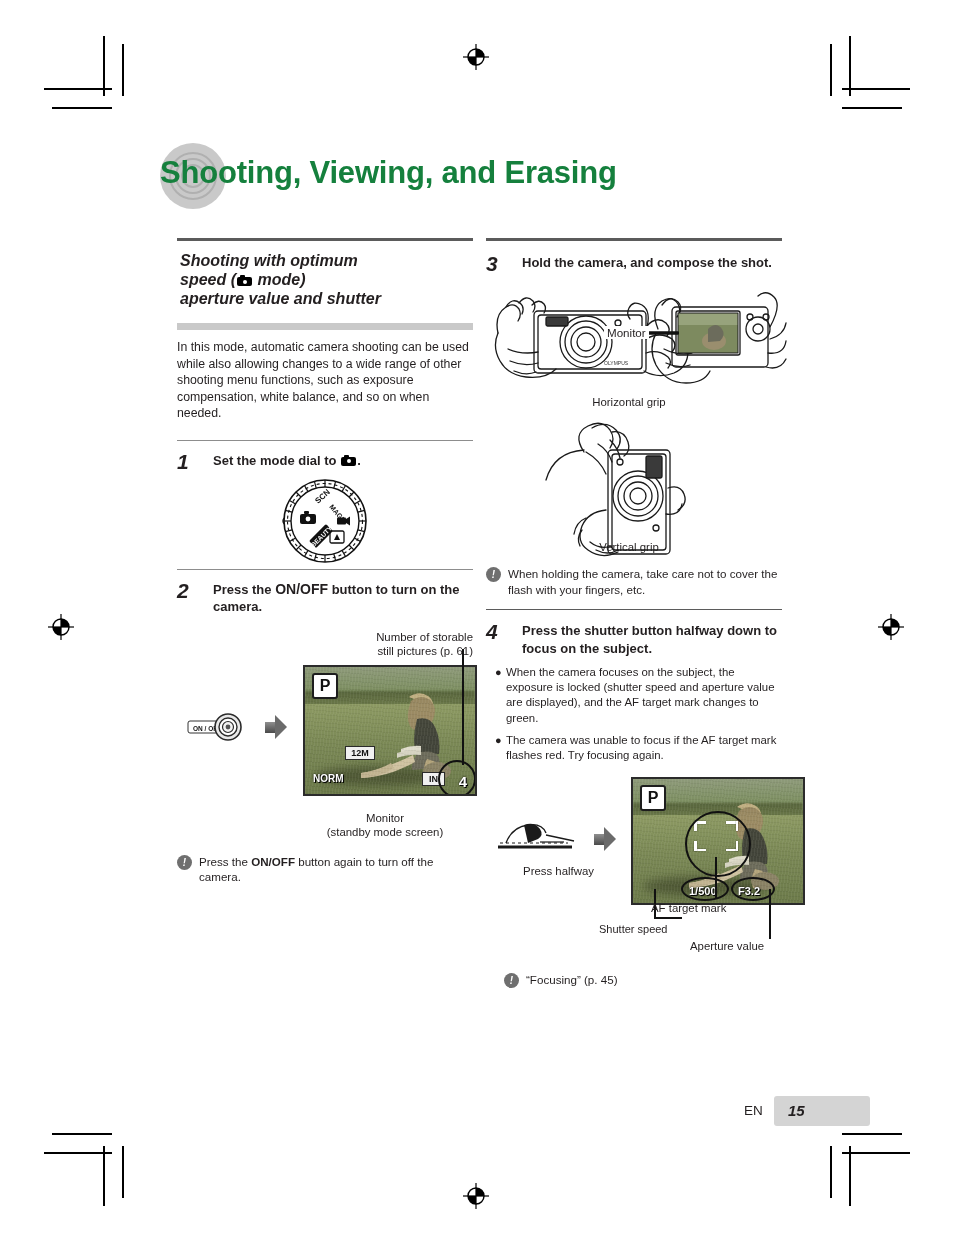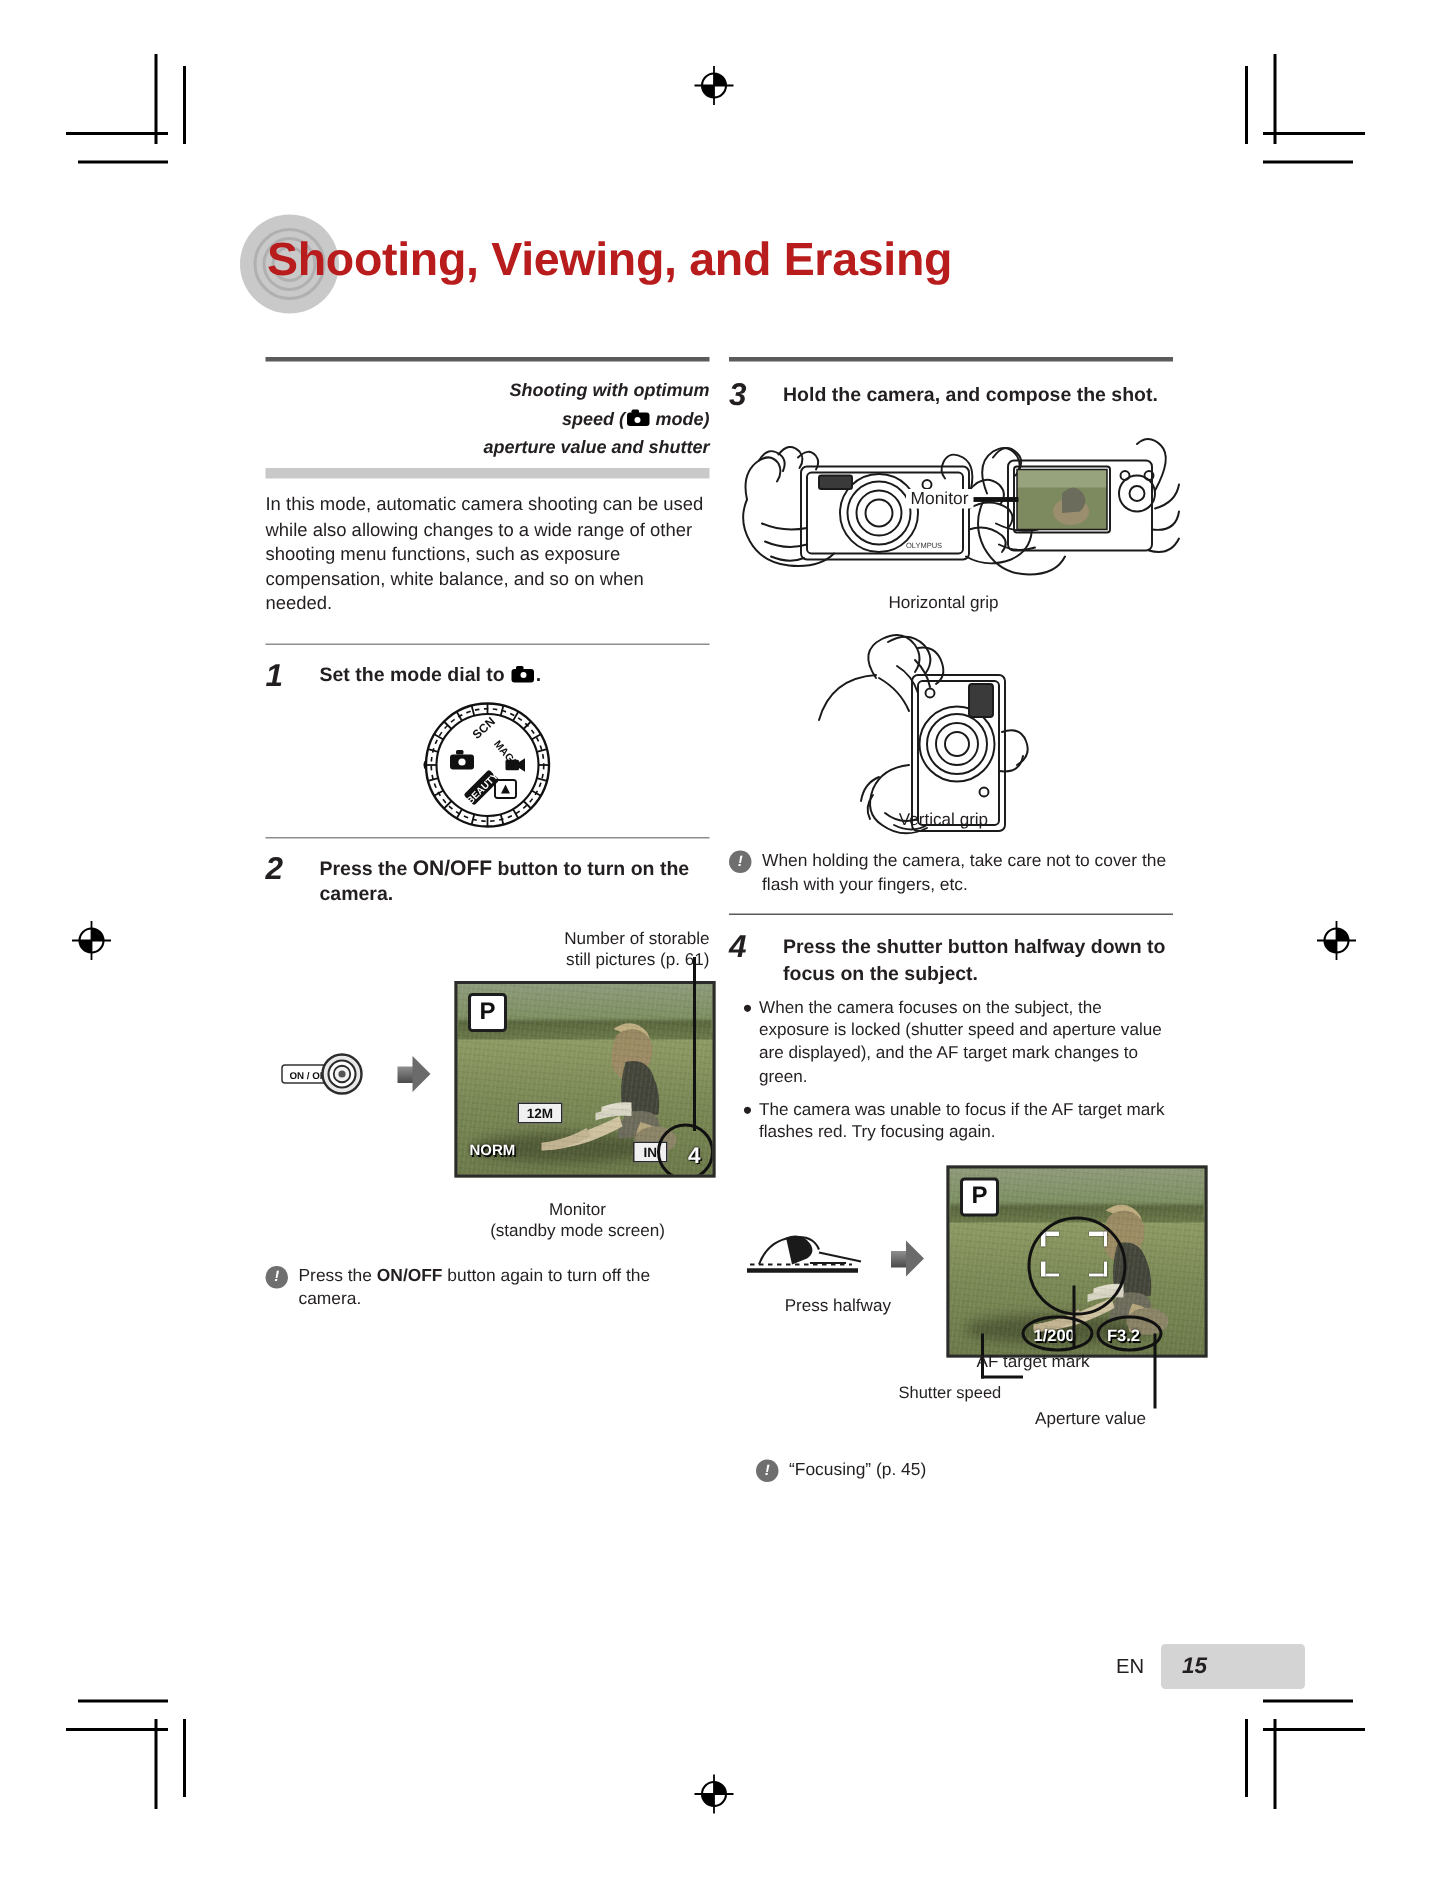--- a/index.html
+++ b/index.html
@@ -12,34 +12,34 @@
   .reg svg{display:block;}
 
   
   #page{position:absolute;left:0;top:0;width:954px;height:1258px;}
 
   
   #title-block{position:absolute;left:160px;top:143px;width:620px;height:66px;}
   #title-badge{position:absolute;left:0;top:0;width:66px;height:66px;border-radius:50%;
       background:#c9c9c9;}
   #title-badge .ring{position:absolute;border:2px solid #b0b0b0;border-radius:50%;}
-  #title-text{position:absolute;left:18px;top:12px;font-size:31px;font-weight:bold;
-      letter-spacing:-0.2px;color:#b91c1c;white-space:nowrap;}
+  #title-text{position:absolute;left:0;top:12px;font-size:31px;font-weight:bold;
+      letter-spacing:-0.2px;color:#15803d;white-space:nowrap;}
 
   
   .col{position:absolute;top:238px;width:296px;}
   #col-left{left:177px;}
   #col-right{left:486px;}
 
   .rule{height:3px;background:#5b5b5b;width:100%;}
   .rule-thin{height:1px;background:#8d8d8d;width:100%;margin:10px 0 0 0;}
 
   
-  .sec-head{font-style:italic;font-weight:bold;font-size:12px;line-height:19px;
-      margin:10px 0 4px 3px;text-align:right;}
+  .sec-head{font-style:italic;font-weight:bold;font-size:16px;line-height:19px;
+      margin:10px 0 15px 3px;}
   .sec-head-bar{height:7px;background:#c9c9c9;margin-top:2px;}
 
   .body-text{font-size:12.3px;line-height:16.6px;margin-top:9px;}
 
   
   .step{display:flex;align-items:flex-start;margin-top:11px;}
   .step-num{font-size:21px;font-weight:bold;font-style:italic;line-height:19px;
       width:20px;flex:0 0 20px;}
   .step-txt{font-size:13px;font-weight:bold;line-height:17.5px;margin-left:16px;}
 
@@ -535,21 +535,21 @@
           <i style="right:0;top:0;width:12px;height:2.5px;"></i>
           <i style="right:0;top:0;width:2.5px;height:10px;"></i>
           <i style="left:0;bottom:0;width:12px;height:2.5px;"></i>
           <i style="left:0;bottom:0;width:2.5px;height:10px;"></i>
           <i style="right:0;bottom:0;width:12px;height:2.5px;"></i>
           <i style="right:0;bottom:0;width:2.5px;height:10px;"></i>
         </div>
 
         <div style="position:absolute;left:52px;top:32px;width:62px;height:62px;border:2px solid #111;border-radius:50%;"></div>
 
-        <div class="osd" style="left:56px;bottom:6px;font-size:11px;">1/200</div>
+        <div class="osd" style="left:56px;bottom:6px;font-size:11px;">1/500</div>
         <div style="position:absolute;left:48px;bottom:2px;width:44px;height:20px;border:2px solid #111;border-radius:50%;"></div>
 
         <div class="osd" style="left:105px;bottom:6px;font-size:11px;">F3.2</div>
         <div style="position:absolute;left:98px;bottom:2px;width:40px;height:20px;border:2px solid #111;border-radius:50%;"></div>
       </div>
 
       <div class="lead" style="left:168px;top:112px;width:2px;height:30px;"></div>
       <div class="lead" style="left:168px;top:140px;width:28px;height:2px;"></div>
       <div class="lead" style="left:229px;top:80px;width:2px;height:42px;"></div>
       <div class="lead" style="left:283px;top:112px;width:2px;height:50px;"></div>

